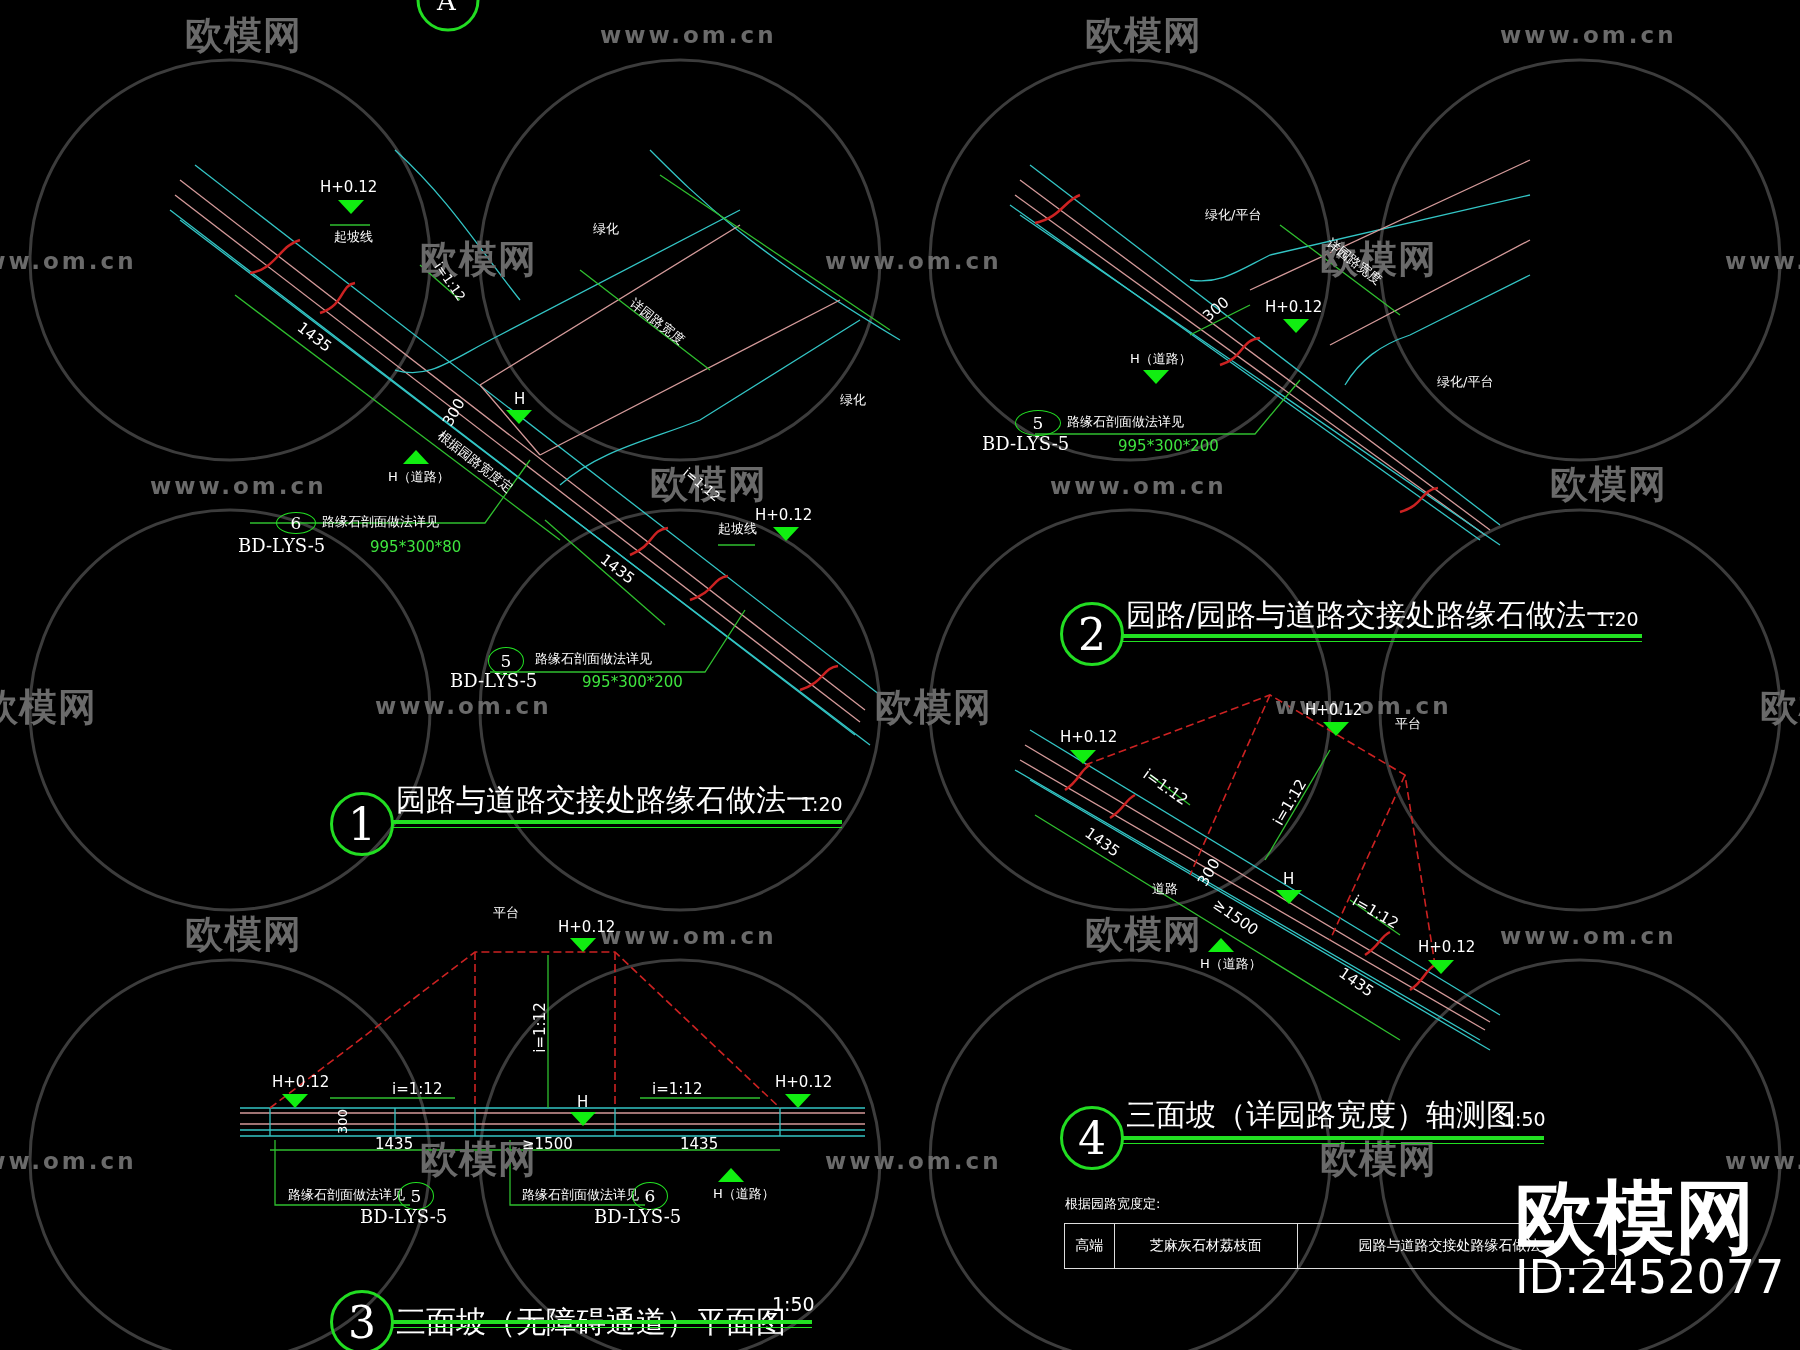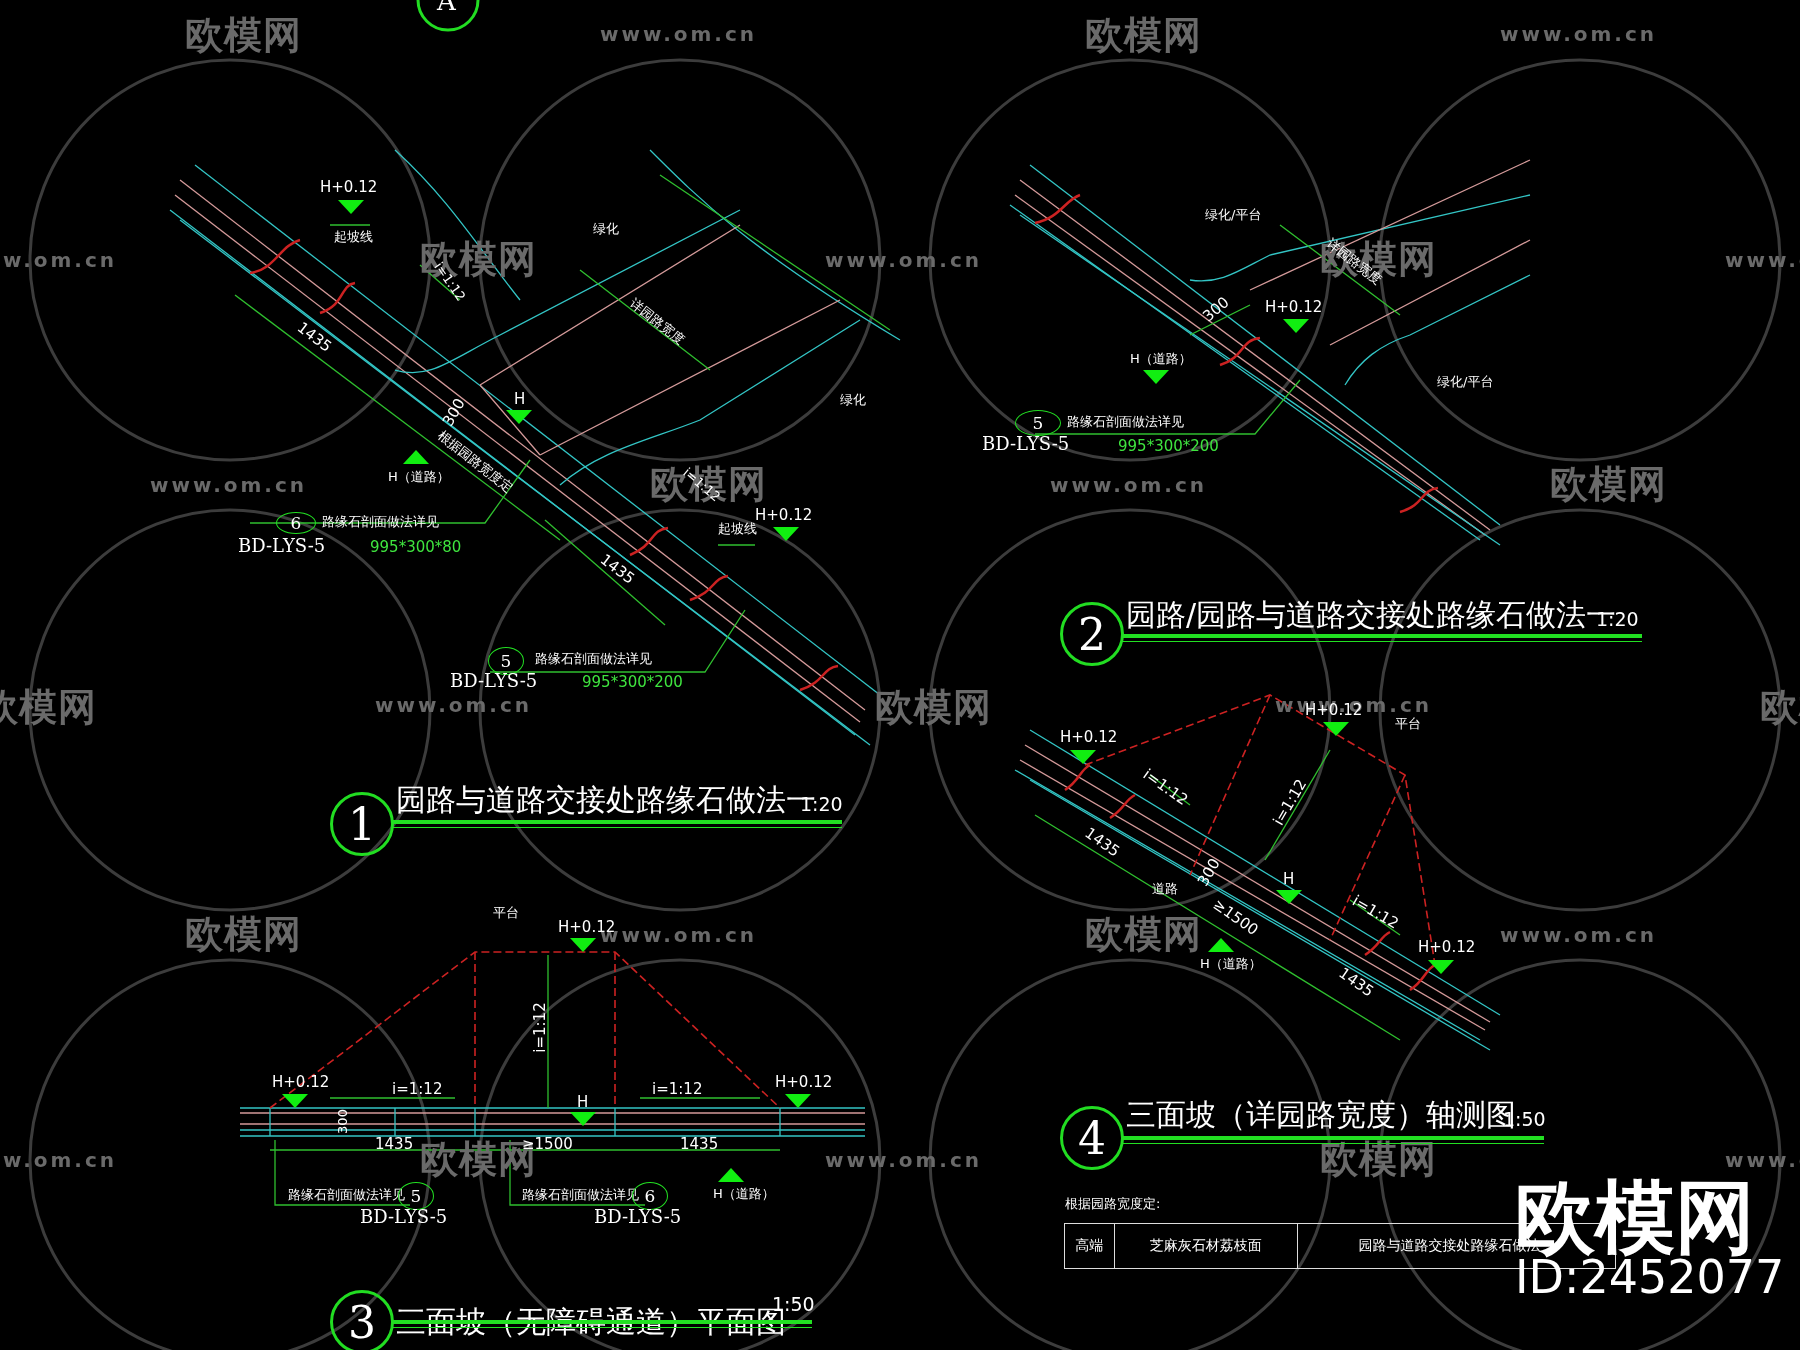--- a/index.html
+++ b/index.html
@@ -1,21 +1,21 @@
 <!DOCTYPE html>
 <html><head>
 <meta charset="utf-8">
 <style>
   html,body{margin:0;padding:0;background:#000;}
   body{width:1800px;height:1350px;position:relative;overflow:hidden;font-family:"DejaVu Sans","Liberation Sans",sans-serif;color:#fff;}
   svg{position:absolute;left:0;top:0;}
   .abs{position:absolute;white-space:nowrap;line-height:1;}
   .wm{color:#6a6a6a;font-weight:bold;font-family:"DejaVu Sans",sans-serif;}
   .wm-logo{font-size:38px;letter-spacing:1px;}
-  .wm-url{font-size:20px;letter-spacing:3px;}
+  .wm-url{font-size:23px;letter-spacing:3px;}
   .lbl{font-size:15px;color:#fff;}
   .lbl-sm{font-size:13px;color:#fff;}
   .grn{color:#3fe53f;text-align:right;}
   .ser{font-family:"DejaVu Serif","Liberation Serif",serif;}
   .title{font-size:30px;color:#fff;}
   .scale{font-size:19px;color:#fff;}
   .circ{position:absolute;border:3px solid #22dd22;border-radius:50%;box-sizing:border-box;display:flex;align-items:center;justify-content:center;color:#fff;font-family:"DejaVu Serif",serif;font-weight:100;}
   .uline{position:absolute;height:0;border-top:4px solid #22e022;}
   .uline2{position:absolute;height:0;border-top:1px solid #22e022;}
   .tri-down{position:absolute;width:0;height:0;border-left:13px solid transparent;border-right:13px solid transparent;border-top:14px solid #11ee11;}

